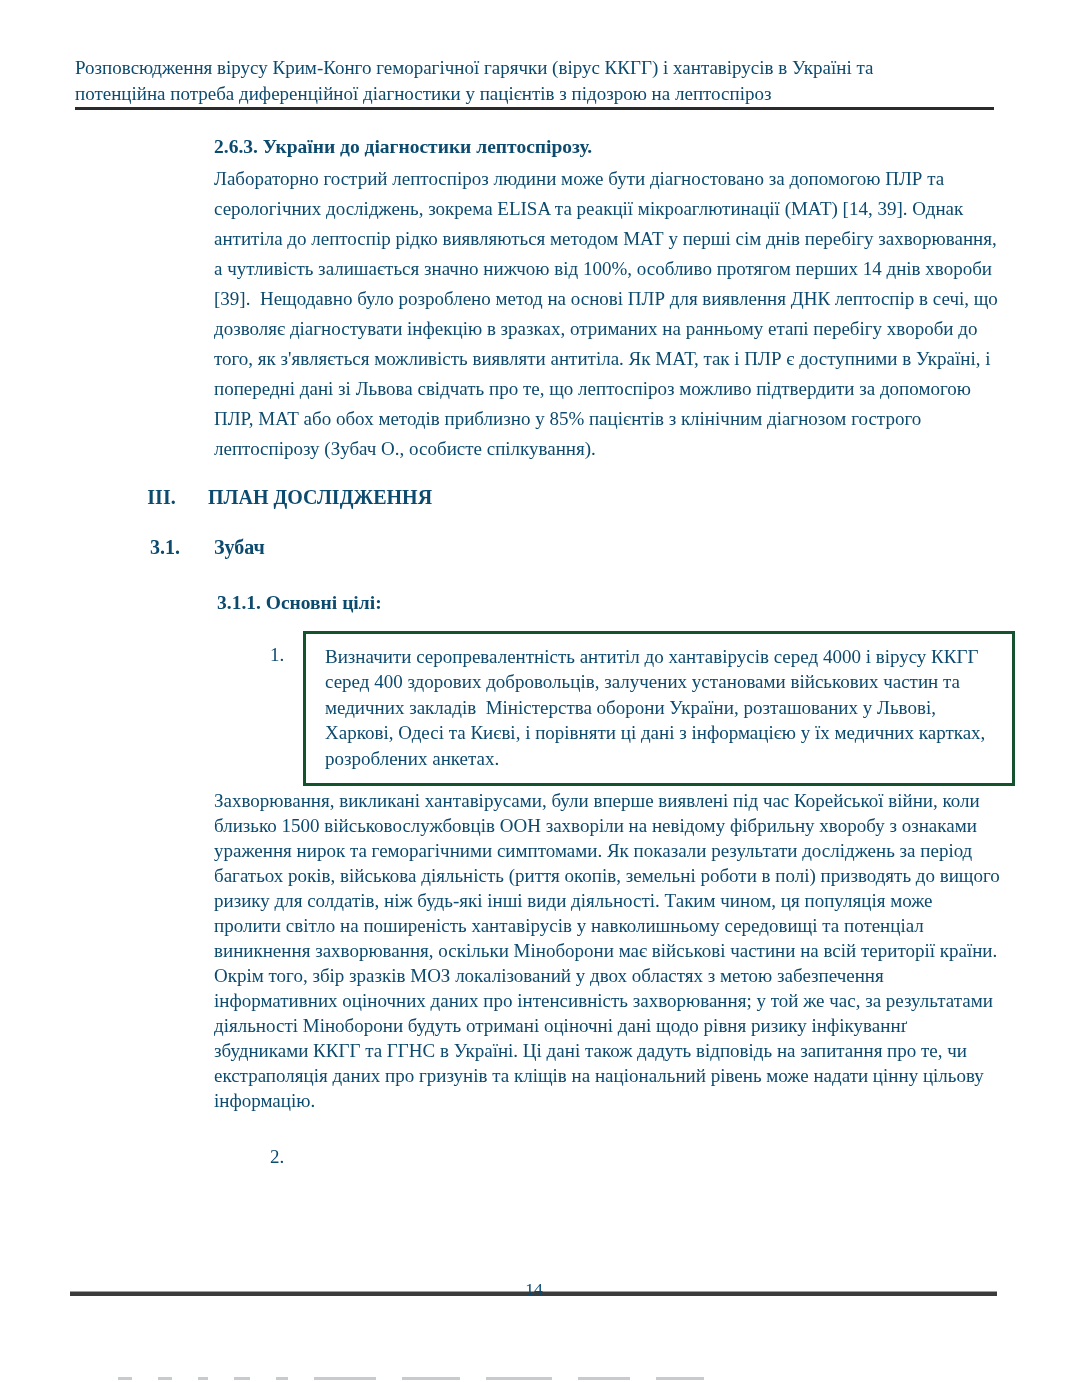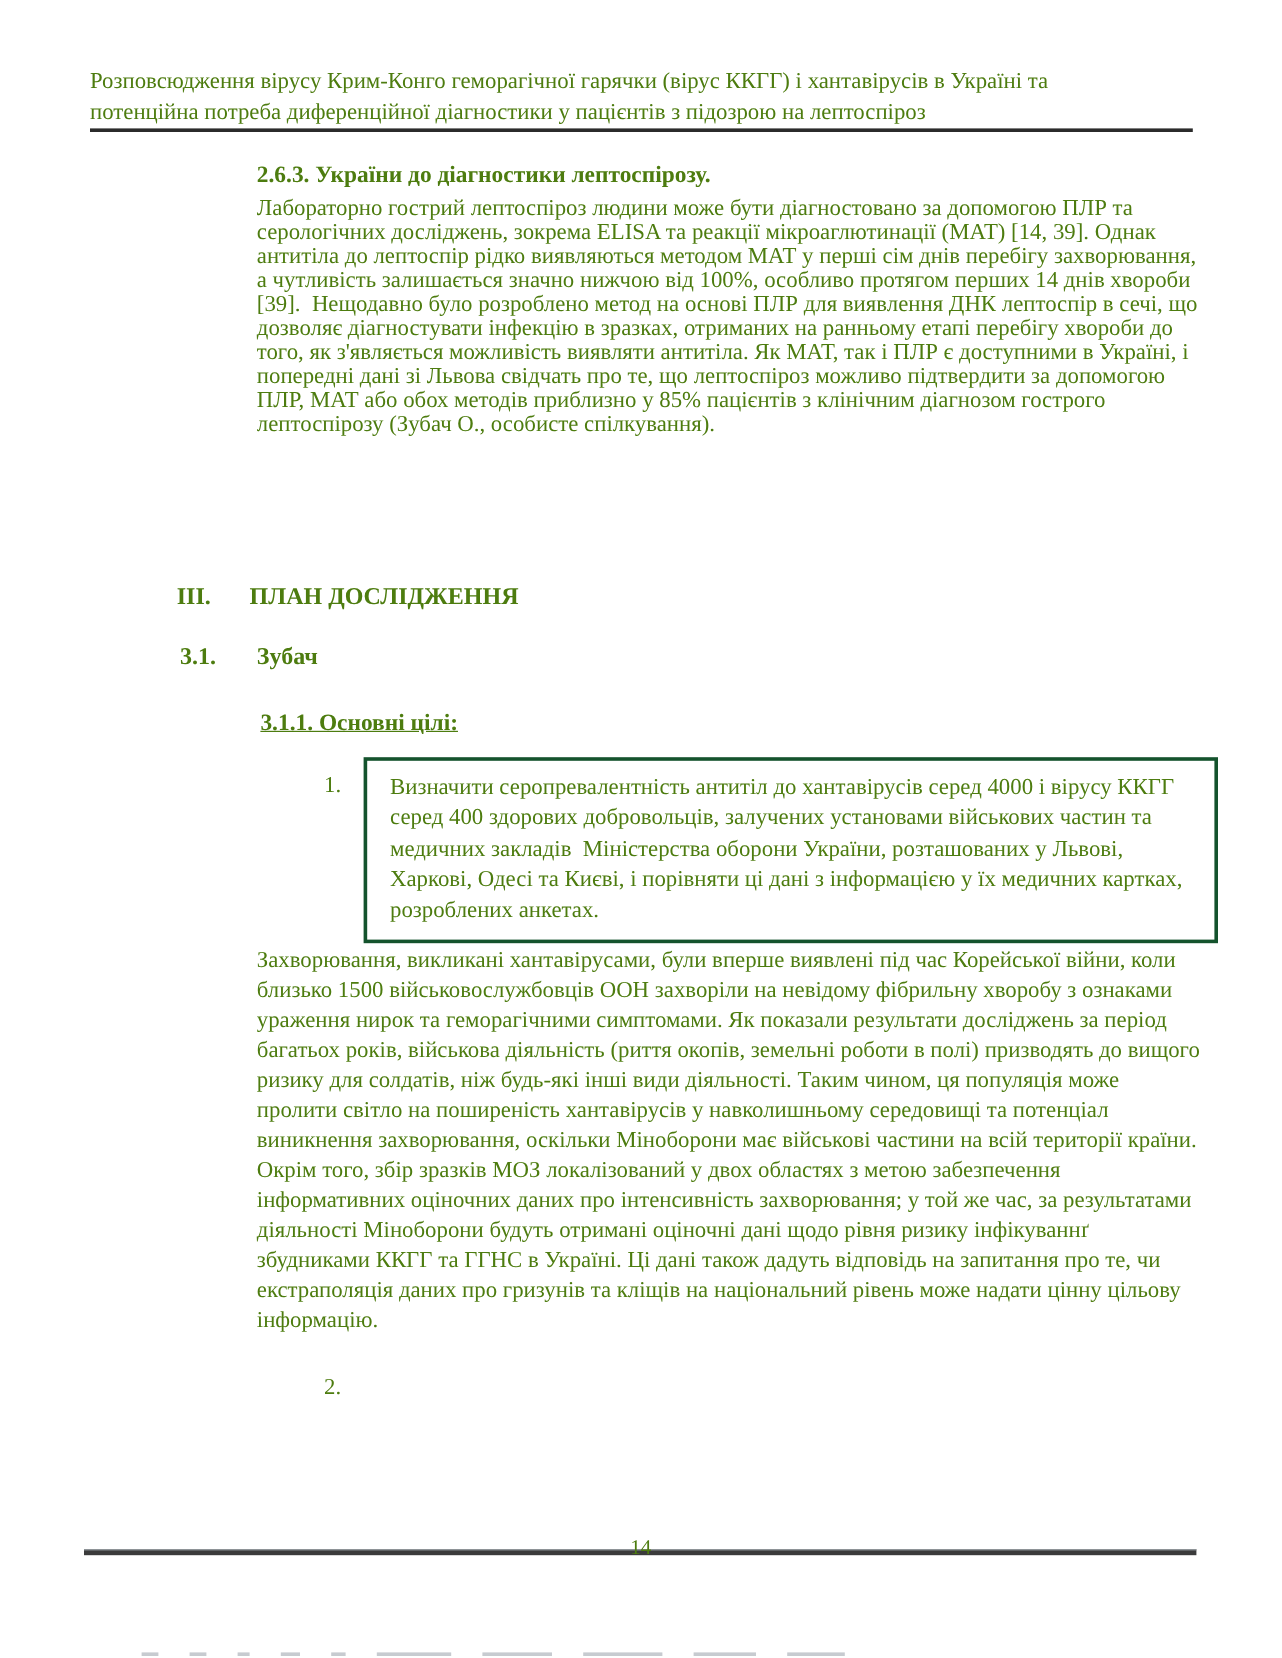--- a/index.html
+++ b/index.html
@@ -3,54 +3,54 @@
 <meta charset="utf-8">
 <style>
   html,body { margin:0; padding:0; background:#9a9a9a; }
   .page {
     position: relative;
     width: 1068px;
     height: 1382px;
     margin: 0 auto;
     background: #ffffff;
     font-family: "Liberation Serif", "DejaVu Serif", serif;
-    color: #4d7c0f;
+    color: #0c4a6e;
     overflow: hidden;
   }
   .abs { position: absolute; }
   .txt { white-space: pre-wrap; }
   .running-header {
     left: 75px; top: 55px; width: 922px;
     font-size: 19px; line-height: 26px;
   }
   .header-rule {
     left: 75px; top: 107px; width: 919px; height: 3px;
     background: #2b2b2b;
   }
   .h263 {
     left: 214px; top: 136px; width: 790px;
     font-size: 19.5px; font-weight: bold;
   }
   .para1 {
     left: 214px; top: 164px; width: 786px;
-    font-size: 19px; line-height: 20px;
+    font-size: 19px; line-height: 30px;
   }
   .sec3-row {
     left: 115px; top: 486px; width: 600px;
     display: flex; font-size: 20px; font-weight: bold; text-align: center;
   }
   .sec3-num { width: 93px; }
   .sub31-row {
     left: 150px; top: 536px; width: 400px;
     display: flex; font-size: 20px; font-weight: bold;
   }
   .sub31-num { width: 64px; }
   .sub311 {
     left: 217px; top: 592px; width: 500px;
-    font-size: 19.5px; font-weight: bold; text-decoration: underline;
+    font-size: 19.5px; font-weight: bold;
   }
   .goal1-num {
     left: 270px; top: 644px; font-size: 19px;
   }
   .goal1-box {
     left: 303px; top: 631px; width: 712px; min-height: 138px;
     box-sizing: border-box;
     border: 3px solid #14532d;
     padding: 10px 16px 12px 19px;
   }

